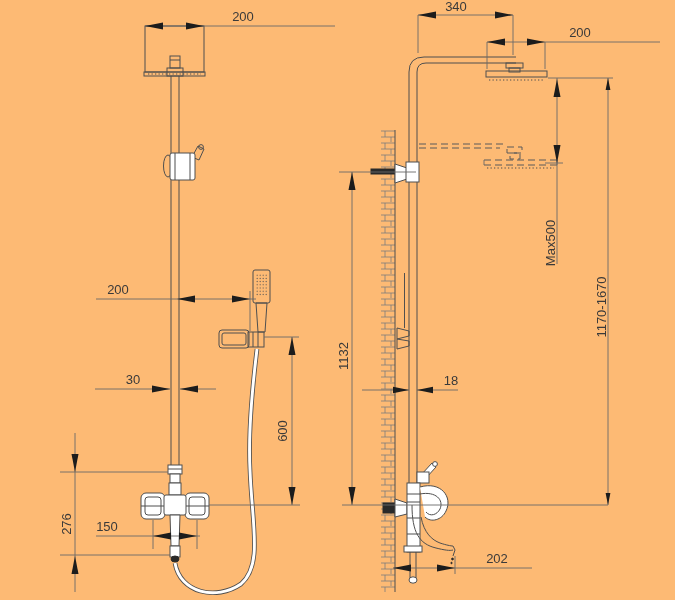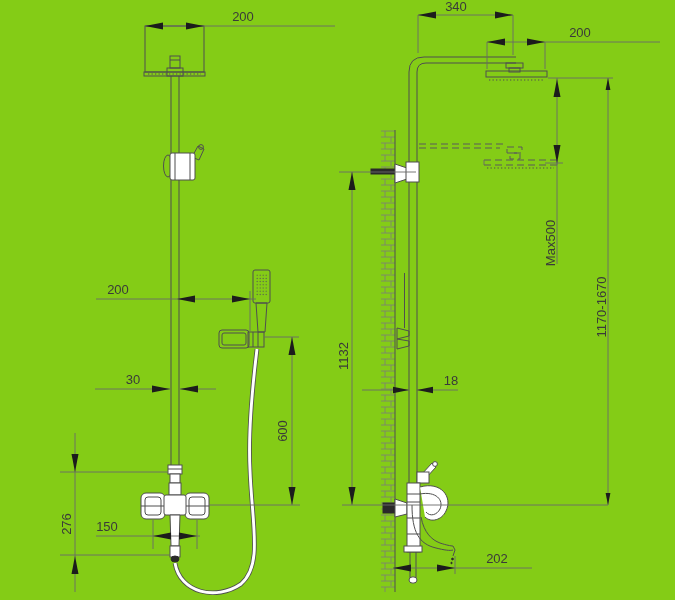--- a/index.html
+++ b/index.html
@@ -1,16 +1,16 @@
 <!DOCTYPE html>
 <html><head>
 <meta charset="utf-8">
 <style>
   html,body{margin:0;padding:0;background:#ffffff;}
-  .canvas{position:relative;width:675px;height:600px;background:#84cc16;overflow:hidden;}
+  .canvas{position:relative;width:675px;height:600px;background:#fdba74;overflow:hidden;}
   svg{display:block;}
   .obj{stroke:#4f4f4f;fill:none;stroke-width:1;}
   .objw{stroke:#4f4f4f;fill:#ffffff;stroke-width:1;}
   .dim{stroke:#6a6a6a;fill:none;stroke-width:0.9;}
   .arr{fill:#1c1c1c;stroke:none;}
   .fill-dark{fill:#2a2a2a;stroke:#2a2a2a;}
   .dotted{stroke:#4f4f4f;fill:none;stroke-width:1;stroke-dasharray:1.3,2.2;}
   .dashed{stroke:#5a5a5a;fill:none;stroke-width:1;stroke-dasharray:7,4;}
   .hose-outer{stroke:#4f4f4f;fill:none;stroke-width:4.6;}
   .hose-inner{stroke:#ffffff;fill:none;stroke-width:2.9;}

